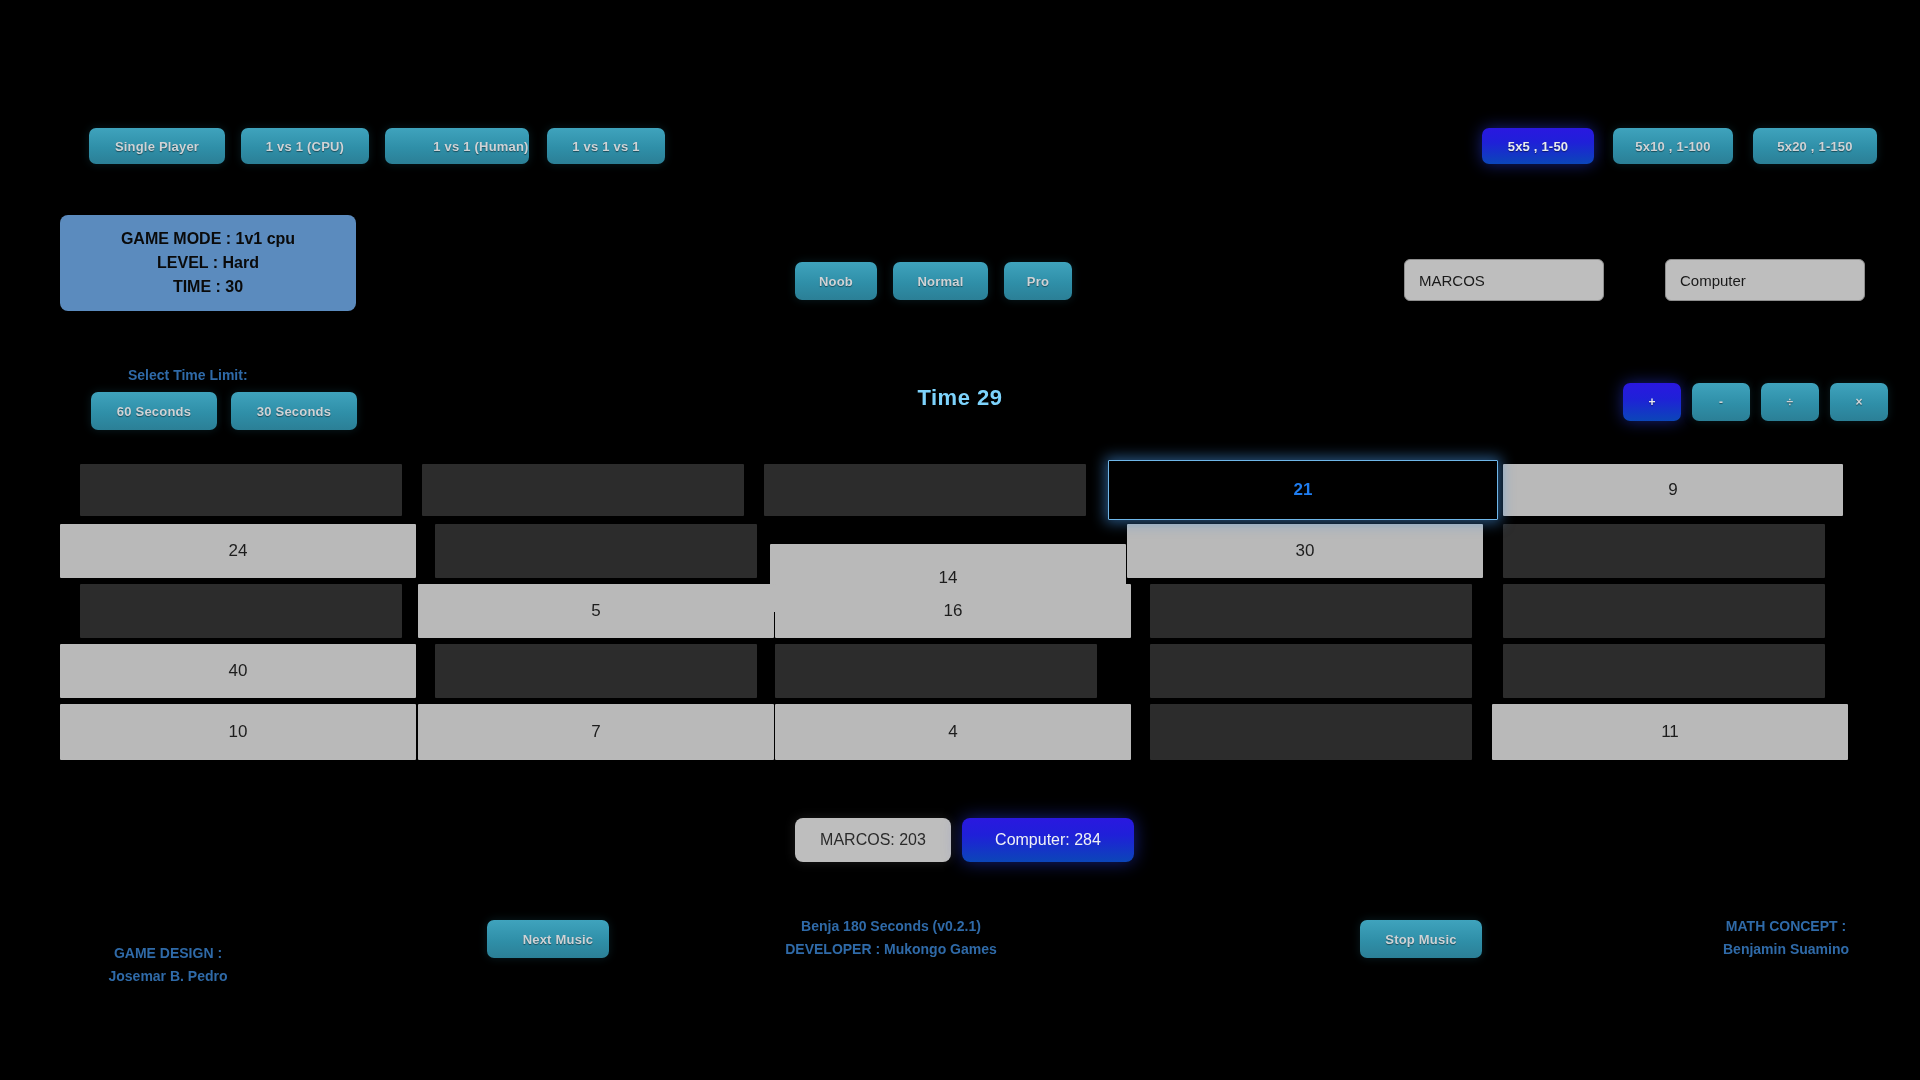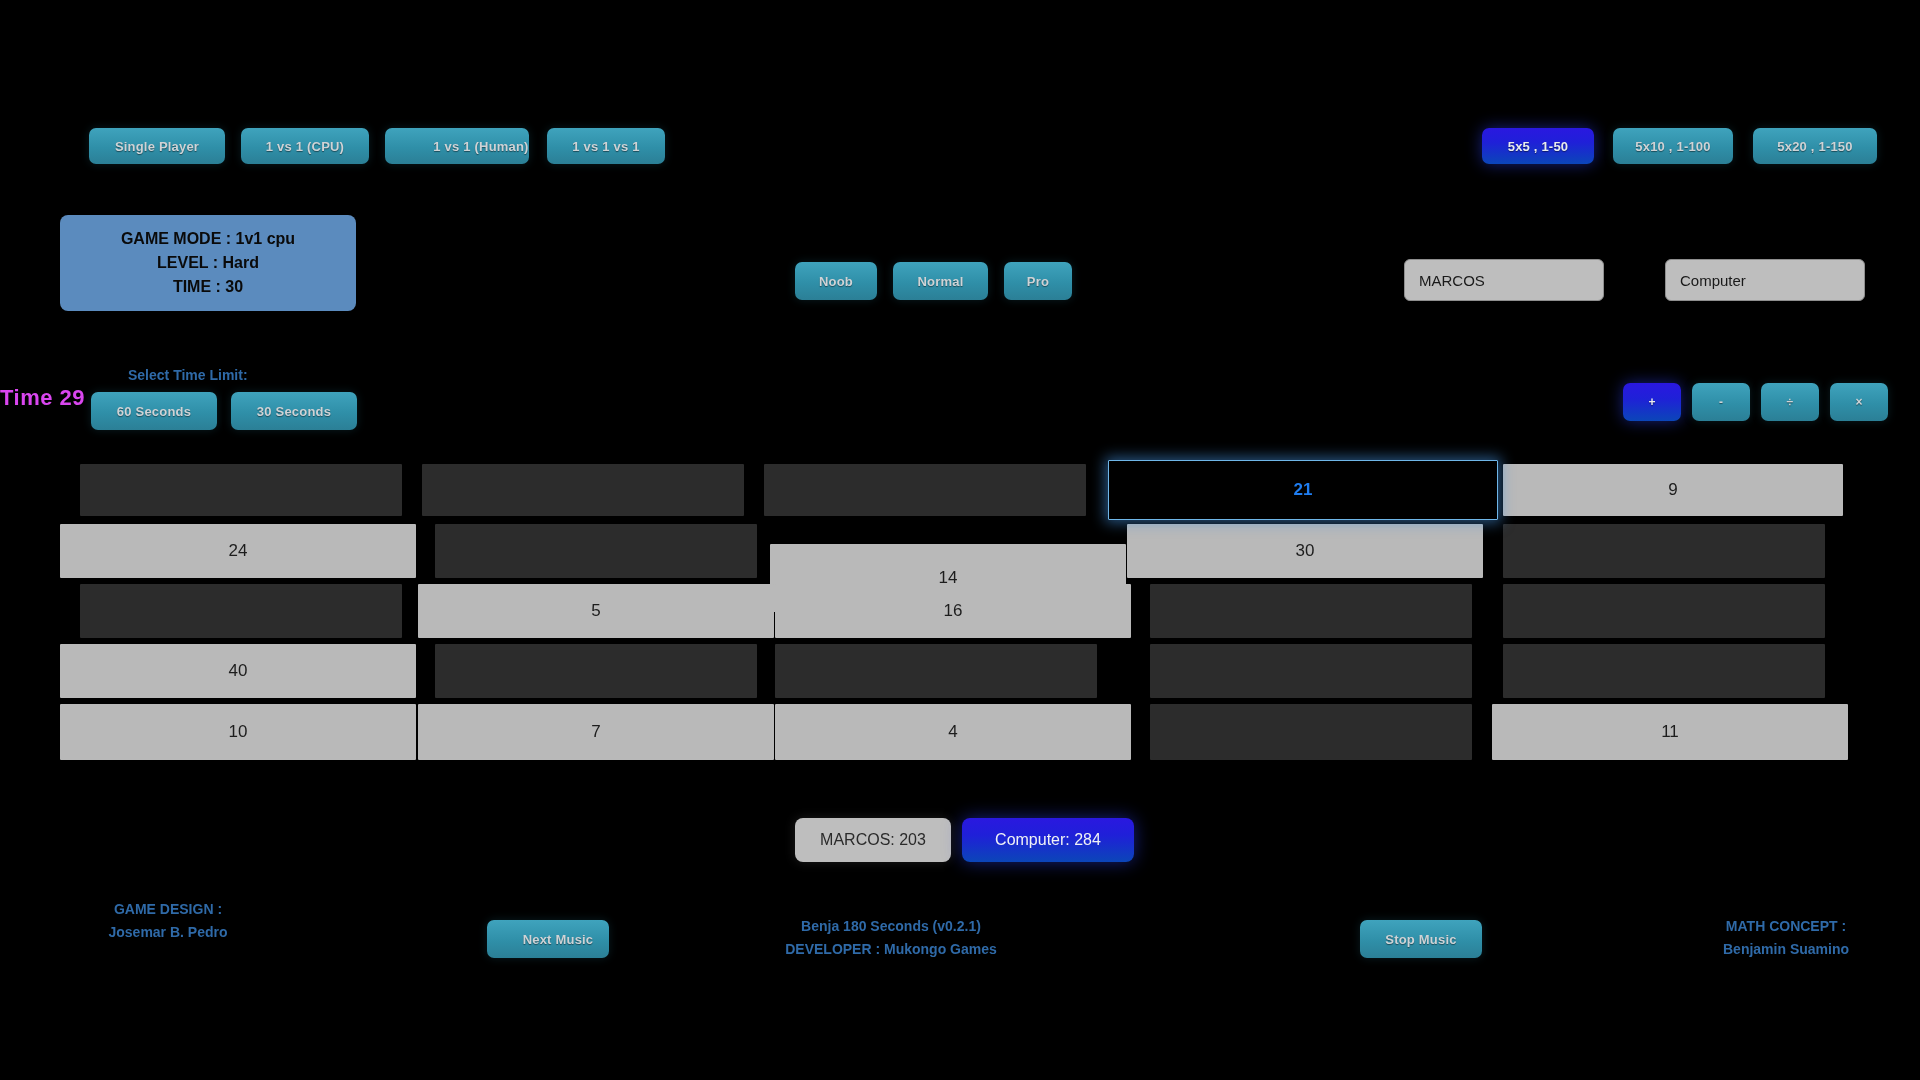--- a/index.html
+++ b/index.html
@@ -48,21 +48,22 @@
   
   .label-blue {
     position: absolute;
     color: #2f6aa8; font-weight: bold; font-size: 14px;
     white-space: nowrap;
   }
 
   
   .timer {
     position: absolute; left: 0; right: 0; top: 385px;
-    color: #d946ef;
+    text-align: center;
+    color: #7dd3fc;
     font-weight: bold; font-size: 22px;
     letter-spacing: .5px;
   }
 
   
   .nameinput {
     position: absolute;
     height: 42px;
     background: #bebebe;
     border: 1px solid #8e8e8e;
@@ -191,21 +192,21 @@
     <div class="cell open" style="left:0px;   top:244px; width:356px; height:56px;">10</div>
     <div class="cell open" style="left:358px; top:244px; width:356px; height:56px;">7</div>
     <div class="cell open" style="left:715px; top:244px; width:356px; height:56px;">4</div>
     <div class="cell taken" style="left:1090px;top:244px; width:322px; height:56px;"></div>
     <div class="cell open" style="left:1432px;top:244px; width:356px; height:56px;">11</div>
   </div>
 
   <div class="chip light" style="left:795px;top:818px;width:156px;">MARCOS: 203</div>
   <div class="chip blue" style="left:962px;top:818px;width:172px;">Computer: 284</div>
 
-  <div class="credit" style="left:68px;top:898px;width:200px;">
+  <div class="credit" style="left:68px;top:942px;width:200px;">
     <div>GAME DESIGN :</div>
     <div>Josemar B. Pedro</div>
   </div>
 
   <button class="btn" style="left:460px;top:920px;width:122px;height:38px;padding-left:20px;">Next Music</button>
 
   <div class="credit" style="left:737px;top:915px;width:308px;">
     <div>Benja 180 Seconds (v0.2.1)</div>
     <div>DEVELOPER : Mukongo Games</div>
   </div>

